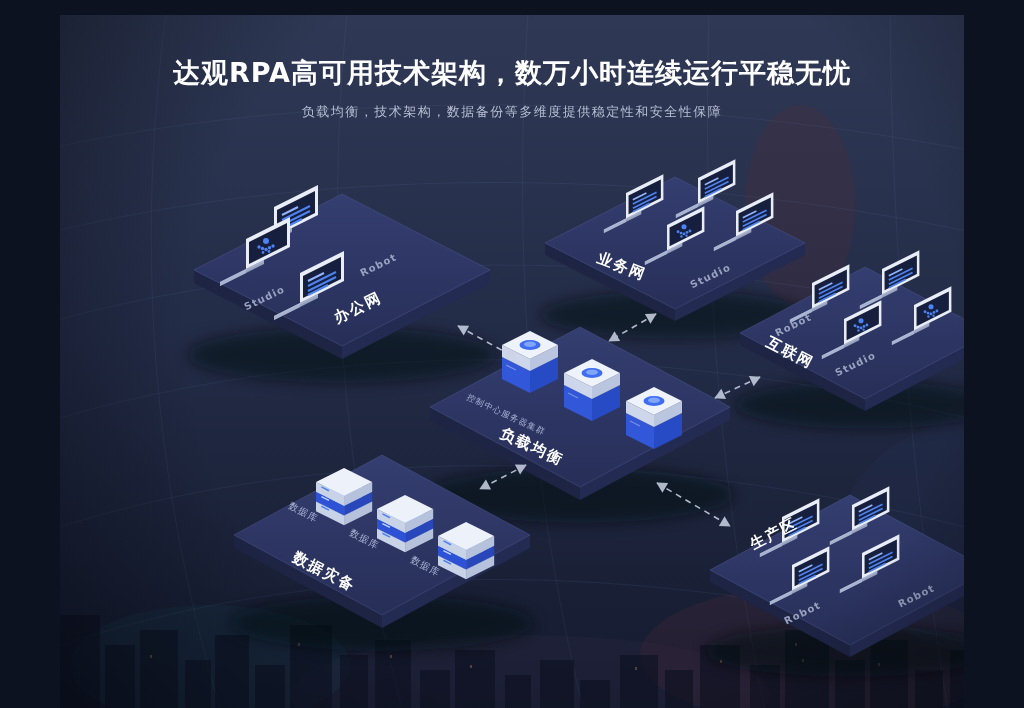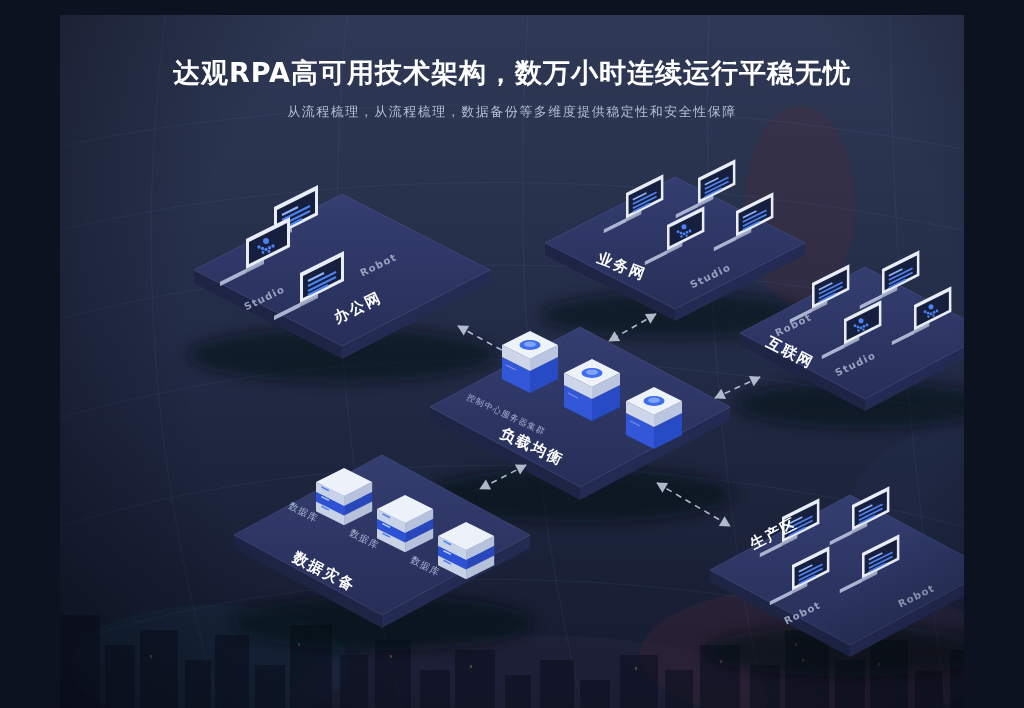--- a/index.html
+++ b/index.html
@@ -17,21 +17,21 @@
   .caption-label{font:500 8.5px "DejaVu Sans","Liberation Sans",sans-serif;fill:#a6b1d2;letter-spacing:1px;text-anchor:middle;}
   .db-label{font:500 9.5px "DejaVu Sans","Liberation Sans",sans-serif;fill:#aab5d4;letter-spacing:1px;text-anchor:middle;}
   .connector{stroke:#ccd4e6;stroke-width:1.6;stroke-dasharray:6 5;opacity:.85;}
 </style>
 </head>
 <body>
 
 <div class="stage">
 
   <div class="hdr title">达观RPA高可用技术架构，数万小时连续运行平稳无忧</div>
-  <div class="hdr subtitle">从流程梳理，从流程梳理，数据备份等多维度提供稳定性和安全性保障</div>
+  <div class="hdr subtitle">负载均衡，技术架构，数据备份等多维度提供稳定性和安全性保障</div>
 
   <svg width="1024" height="708" viewBox="0 0 1024 708" xmlns="http://www.w3.org/2000/svg">
     <defs>
       <radialGradient id="vig" gradientUnits="userSpaceOnUse" cx="512" cy="310" r="640">
         <stop offset="0" stop-color="#05070f" stop-opacity="0"></stop>
         <stop offset="0.6" stop-color="#05070f" stop-opacity="0"></stop>
         <stop offset="1" stop-color="#05070f" stop-opacity="0.55"></stop>
       </radialGradient>
       <linearGradient id="platTop" x1="0" y1="0" x2="0" y2="1">
         <stop offset="0" stop-color="#343e70"></stop>

